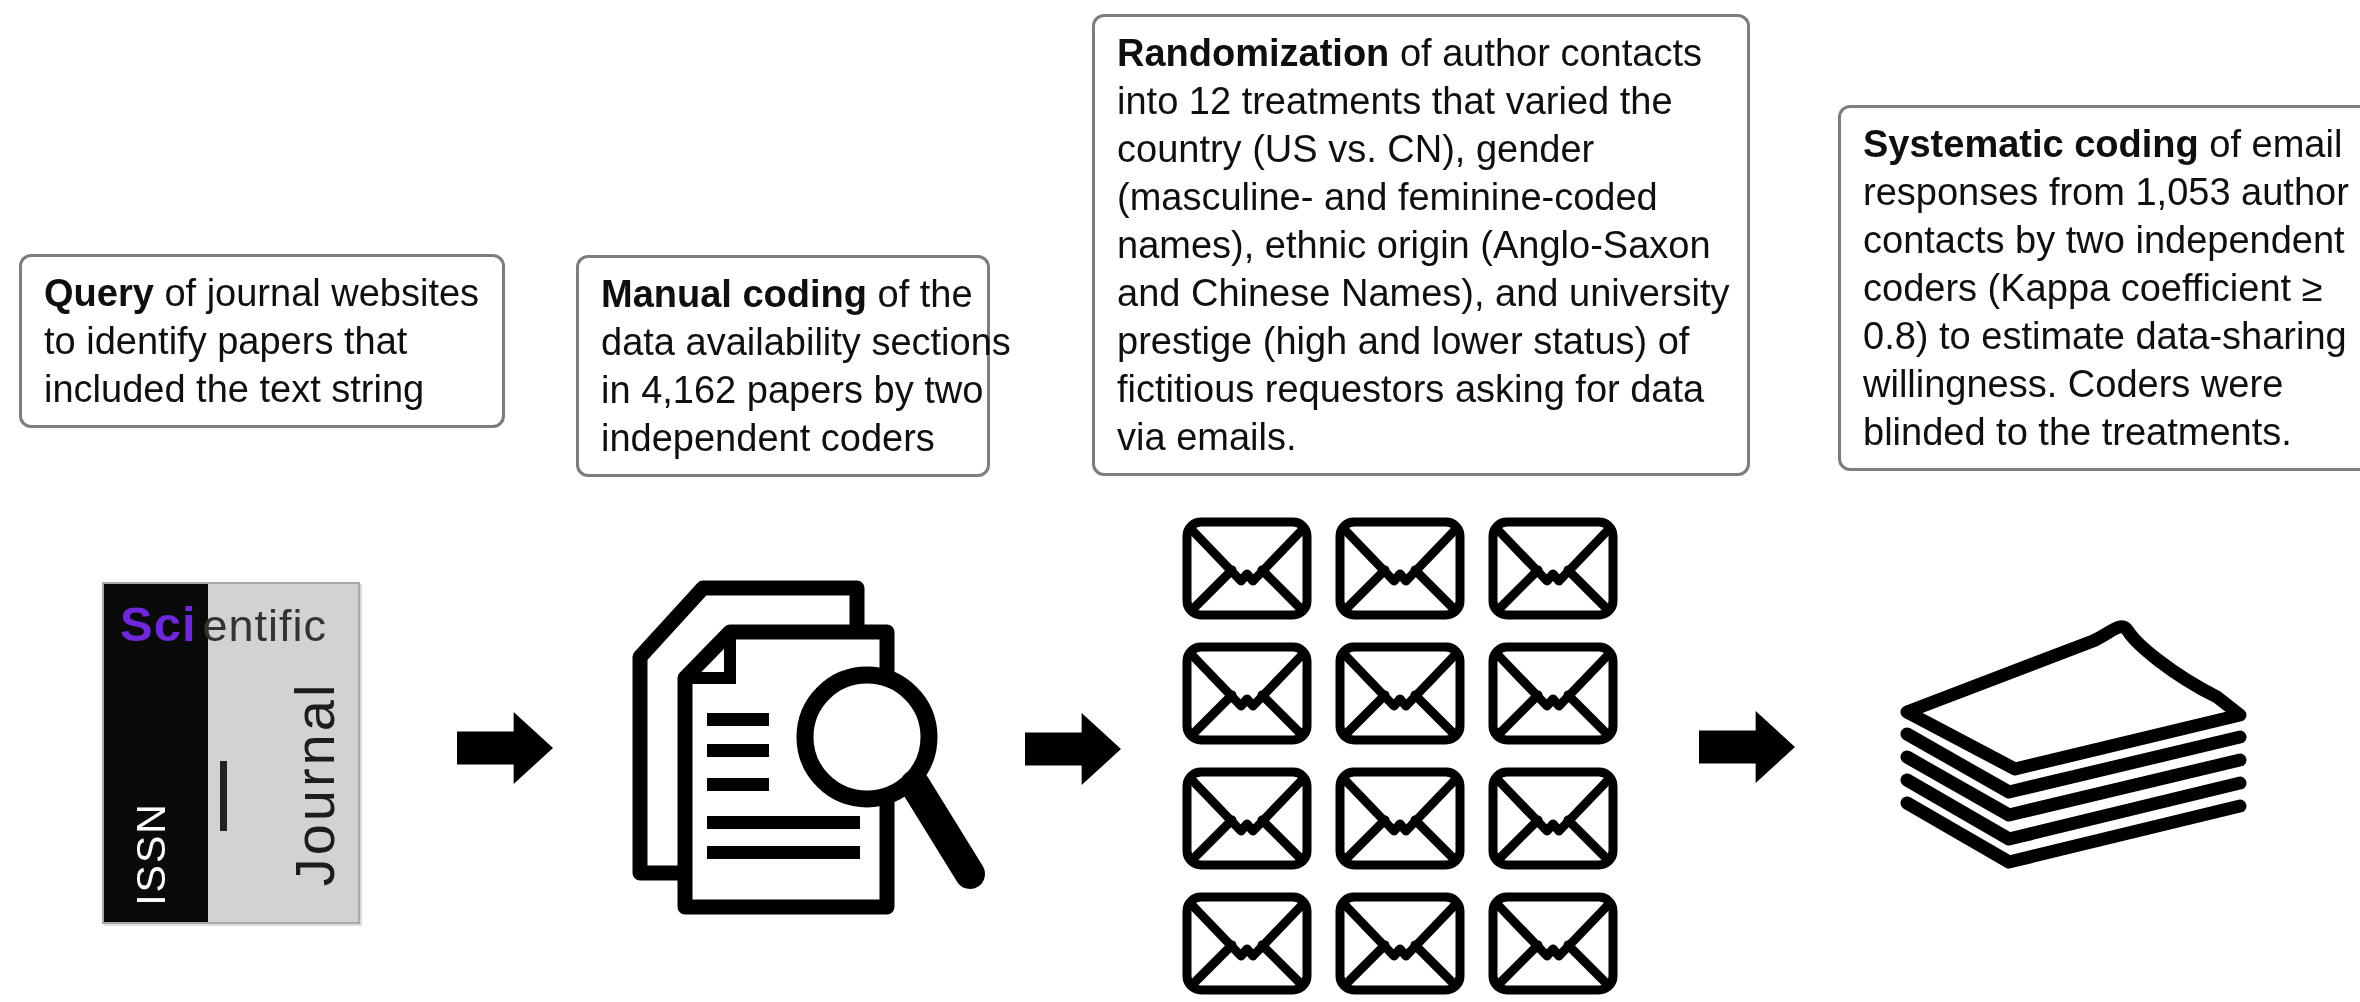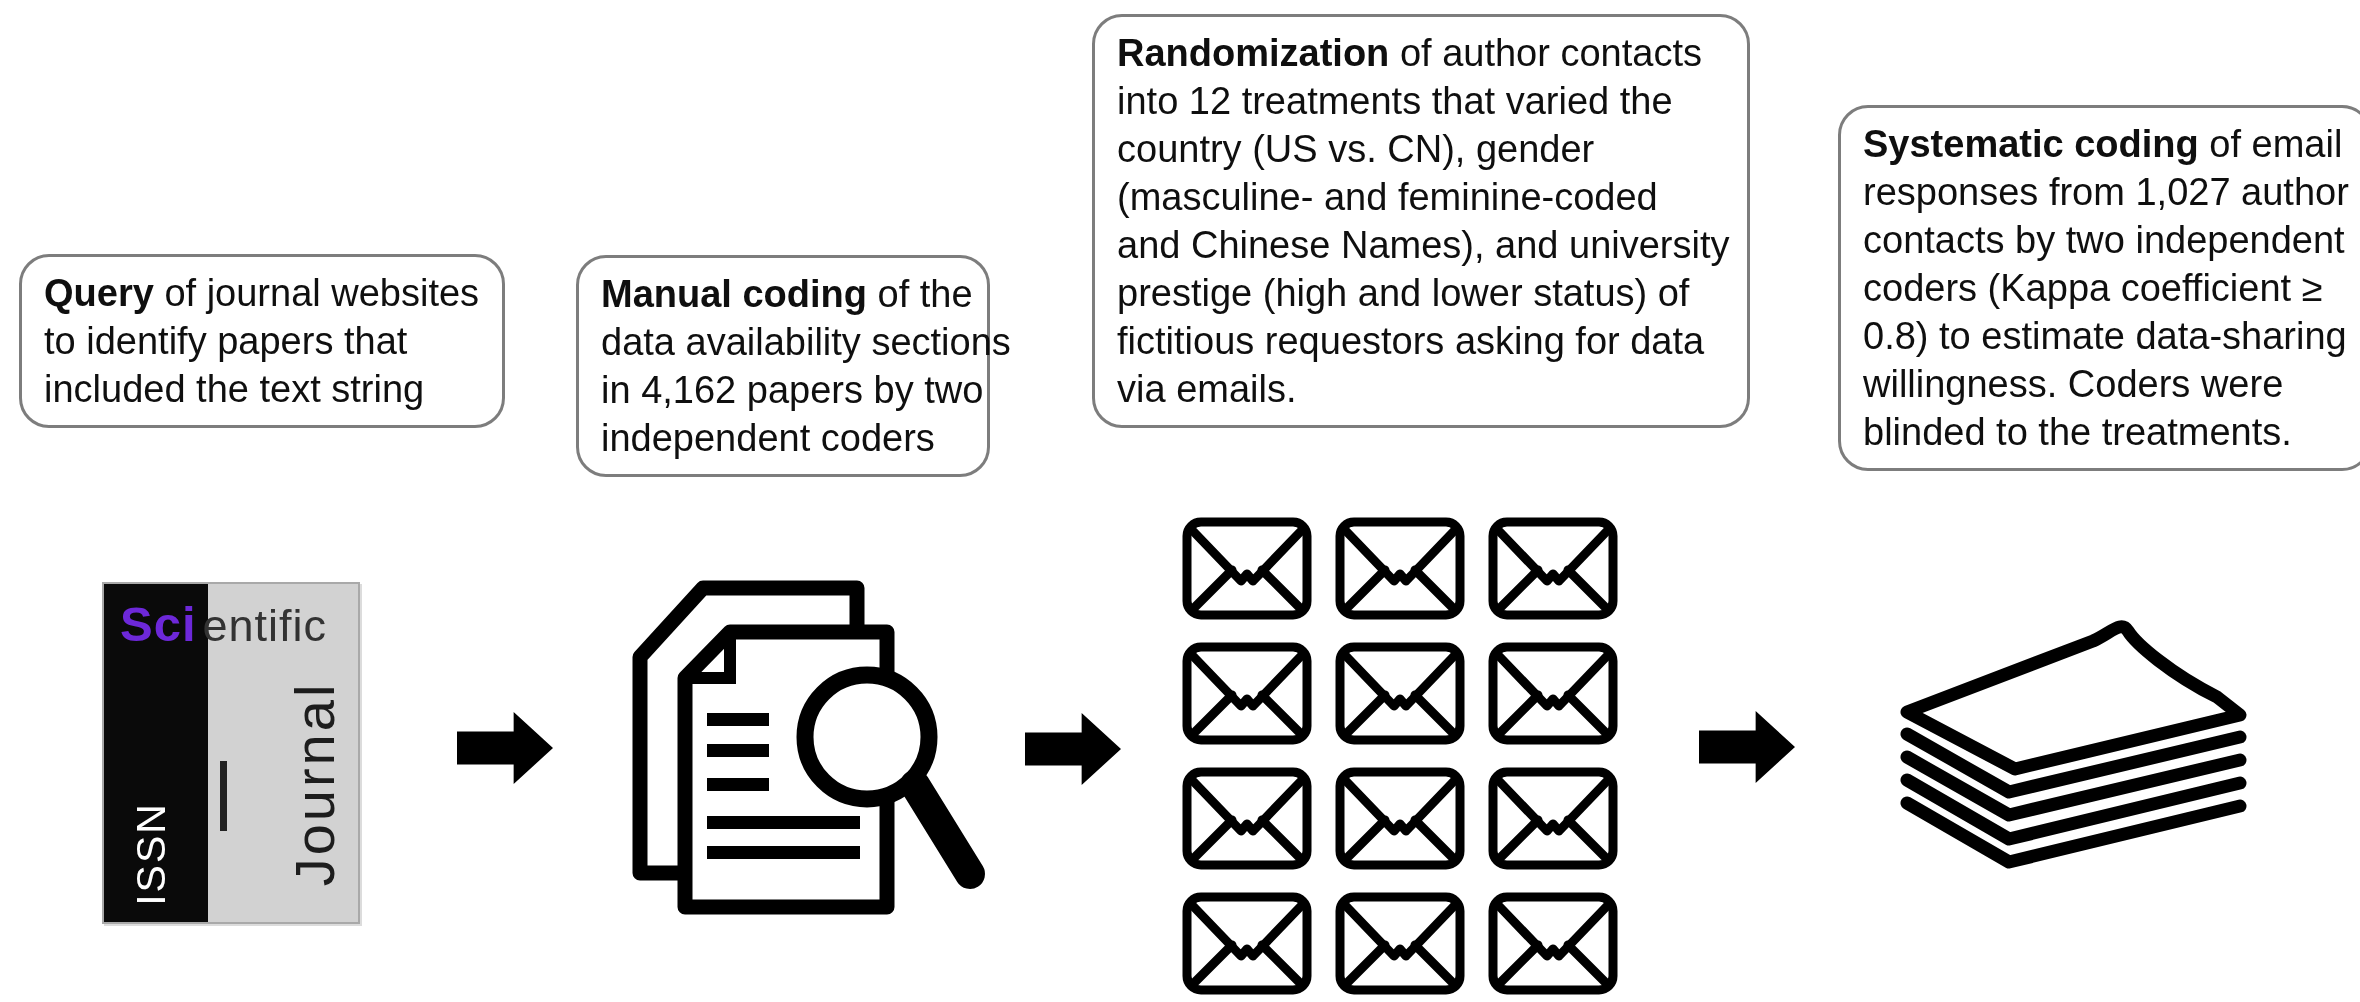--- a/index.html
+++ b/index.html
@@ -2,21 +2,21 @@
 <html><head>
 <meta charset="utf-8">
 <style>
   html,body{margin:0;padding:0;background:#fff;}
   #stage{
     position:relative;width:2360px;height:1002px;background:#fff;overflow:hidden;
     font-family:"Liberation Sans", sans-serif;color:#111;
   }
   
   .tbox{
-    position:absolute;background:#fff;border:3px solid #7d7d7d;border-radius:30px;
+    position:absolute;background:#fff;border:3px solid #7d7d7d;border-radius:12px;
     padding:12px 22px;font-size:38px;line-height:48px;color:#0f0f0f;box-sizing:border-box;
   }
   .tbox .line{white-space:nowrap;}
   .tbox b{font-weight:bold;}
   
   .flow-arrow{
     position:absolute;width:96px;height:72px;background:#000;
     -webkit-clip-path:polygon(0 27%,59% 27%,59% 0,100% 50%,59% 100%,59% 73%,0 73%);
     clip-path:polygon(0 27%,59% 27%,59% 0,100% 50%,59% 100%,59% 73%,0 73%);
   }
@@ -63,28 +63,29 @@
       <div class="line"><b>Manual coding</b> of the</div>
       <div class="line">data availability sections</div>
       <div class="line">in 4,162 papers by two</div>
       <div class="line">independent coders</div>
     </div>
   <div class="tbox" style="left:1092px;top:14px;width:658px;">
       <div class="line"><b>Randomization</b> of author contacts</div>
       <div class="line">into 12 treatments that varied the</div>
       <div class="line">country (US vs. CN), gender</div>
       <div class="line">(masculine- and feminine-coded</div>
+      <div class="line">names), ethnic origin (Anglo-Saxon</div>
       <div class="line">and Chinese Names), and university</div>
       <div class="line">prestige (high and lower status) of</div>
       <div class="line">fictitious requestors asking for data</div>
       <div class="line">via emails.</div>
     </div>
   <div class="tbox" style="left:1818px;top:105px;width:534px;margin-left:20px;">
       <div class="line"><b>Systematic coding</b> of email</div>
-      <div class="line">responses from 1,027 author</div>
+      <div class="line">responses from 1,053 author</div>
       <div class="line">contacts by two independent</div>
       <div class="line">coders (Kappa coefficient ≥</div>
       <div class="line">0.8) to estimate data-sharing</div>
       <div class="line">willingness. Coders were</div>
       <div class="line">blinded to the treatments.</div>
     </div>
 
   <div class="cover">
     <div class="black-panel"></div>
     <div class="masthead"><b>Sci</b><span>entific</span></div>

